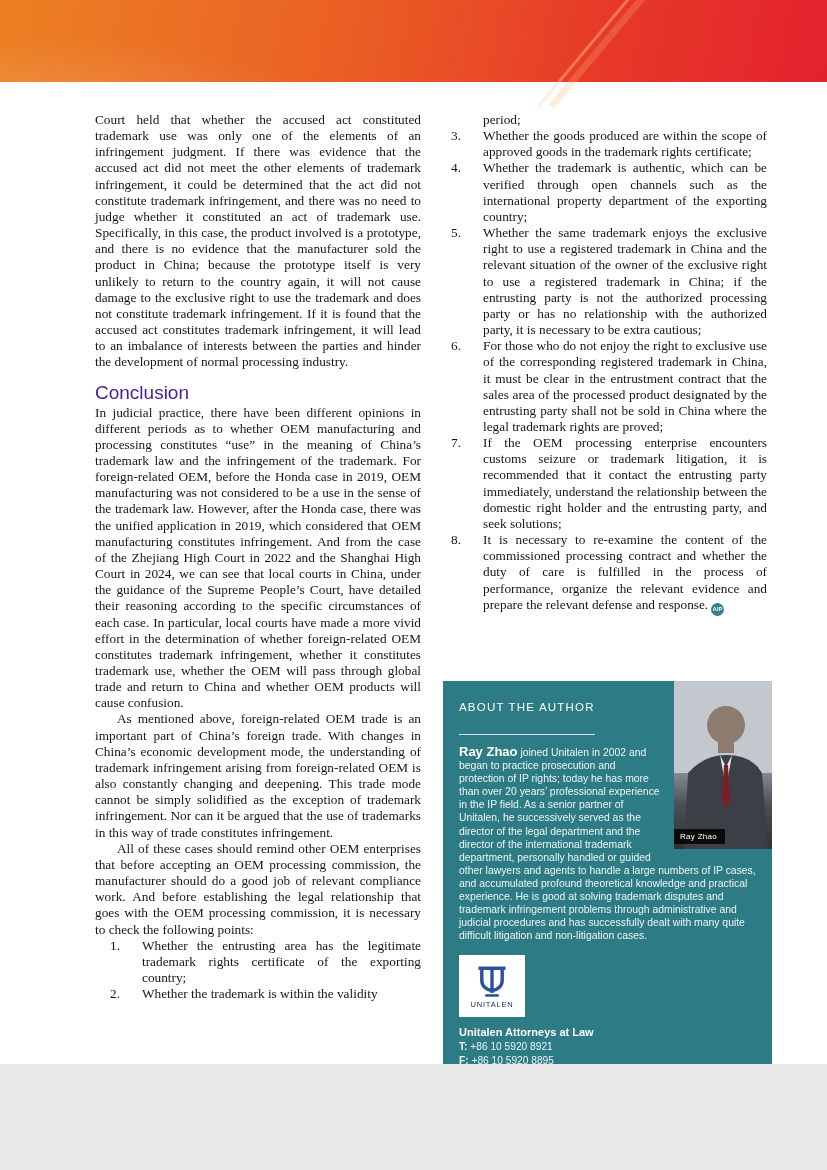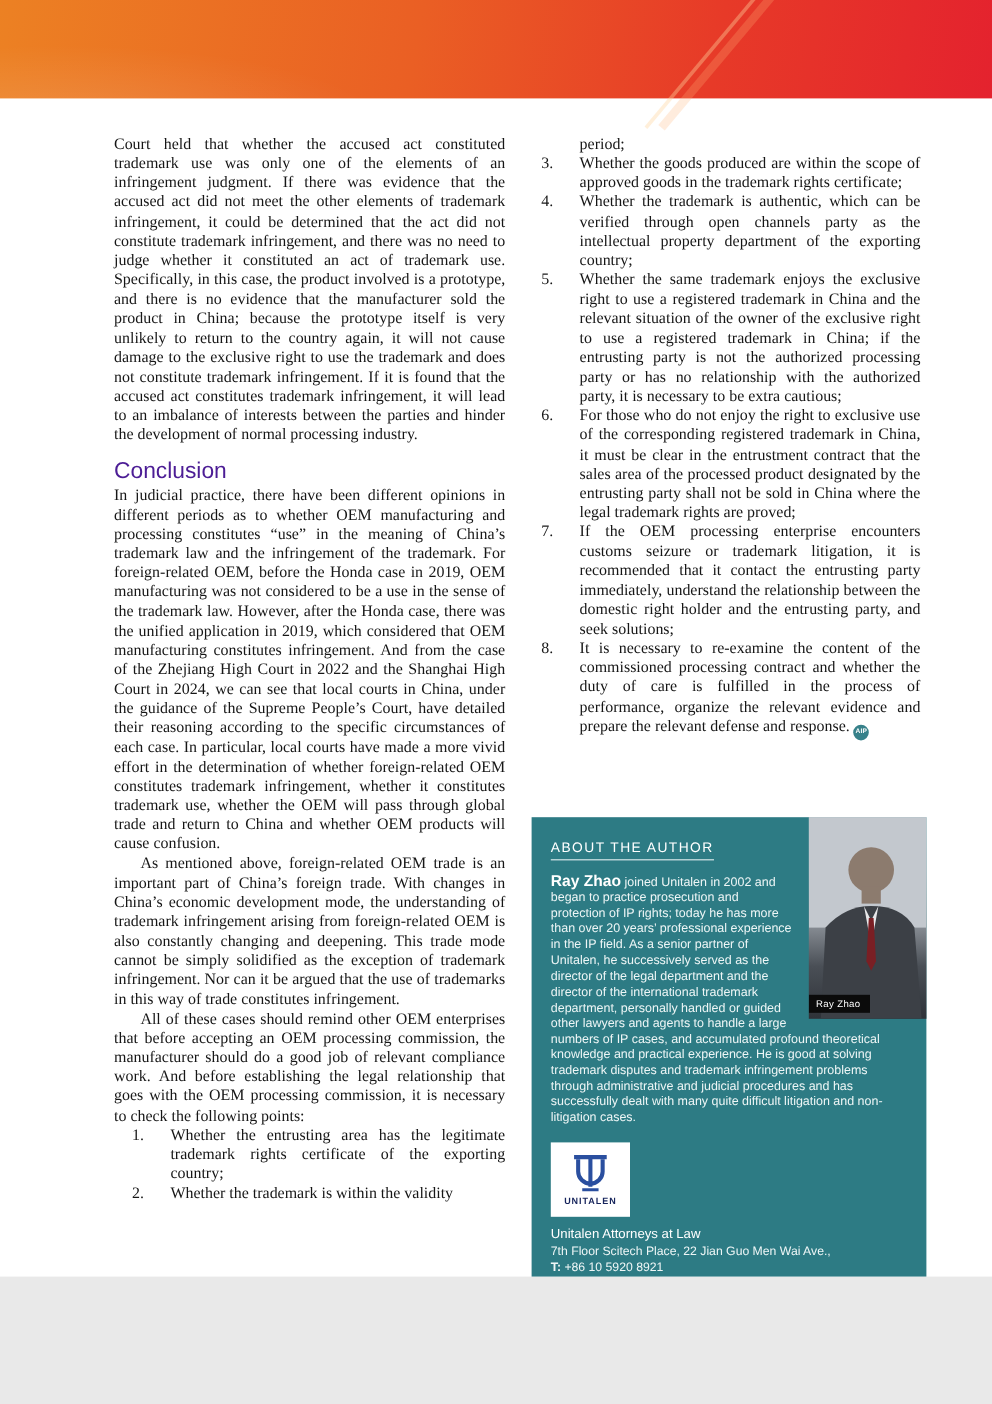--- a/index.html
+++ b/index.html
@@ -60,31 +60,31 @@
     background:linear-gradient(180deg,#cdd1d6 0%,#b6bcc3 28%,#8d939a 52%,#4a4f56 74%,#2e3238 100%);
     overflow:hidden;
   }
   .photo svg { position:absolute; left:0; top:0; }
   .photo-cap {
     position:absolute; left:0; bottom:5px; background:#0b0b0b; color:#ffffff;
     font-size:8px; padding:3px 8px 3px 6px; letter-spacing:.3px;
   }
   .ata-header {
     display:inline-block; font-size:11.5px; letter-spacing:1.2px; color:#ffffff;
-    border-bottom:1px solid #d5e7e8; padding-bottom:3px; margin:0 0 10px 0;
+    border-bottom:1px solid #d5e7e8; padding-bottom:21px; margin:0 0 10px 0;
     font-weight:normal;
   }
   .bio { font-size:10.4px; line-height:13.1px; text-align:left; margin:0; }
   .bio .name { font-size:13px; font-weight:bold; color:#ffffff; }
   .logo-box {
     width:66px; height:62px; background:#ffffff; margin:13px 0 9px 0;
     display:flex; flex-direction:column; align-items:center; justify-content:center;
   }
-  .logo-text { font-size:7.5px; font-weight:bold; color:#17255c; letter-spacing:.8px; margin-top:2px; }
-  .firm-name { font-weight:normal; font-size:11px; color:#ffffff; margin:2px 0 2px 0; }
+  .logo-text { font-size:7.5px; font-weight:normal; color:#17255c; letter-spacing:.8px; margin-top:2px; }
+  .firm-name { font-weight:bold; font-size:11px; color:#ffffff; margin:2px 0 2px 0; }
   .firm-line, .contact-row { font-size:10.2px; line-height:13.6px; }
   .contact-row b { font-weight:bold; }
 
   
   .bottom-band {
     position:absolute; left:0; top:1102px; width:827px; height:68px;
     background:
       radial-gradient(130% 300% at 42% -170%, rgba(255,80,90,.35) 0%, rgba(255,80,90,0) 55%),
       linear-gradient(180deg,#a81c23 0%, #9a161c 60%, #8e1218 100%);
     overflow:hidden;
@@ -138,21 +138,21 @@
       <div class="li">
         <span class="num"></span>
         <span class="txt">period;</span>
       </div>
       <div class="li">
         <span class="num">3.</span>
         <span class="txt">Whether the goods produced are within the scope of approved goods in the trademark rights certificate;</span>
       </div>
       <div class="li">
         <span class="num">4.</span>
-        <span class="txt">Whether the trademark is authentic, which can be verified through open channels party as the intellectual property department of the exporting country;</span>
+        <span class="txt">Whether the trademark is authentic, which can be verified through open channels such as the international property department of the exporting country;</span>
       </div>
       <div class="li">
         <span class="num">5.</span>
         <span class="txt">Whether the same trademark enjoys the exclusive right to use a registered trademark in China and the relevant situation of the owner of the exclusive right to use a registered trademark in China; if the entrusting party is not the authorized processing party or has no relationship with the authorized party, it is necessary to be extra cautious;</span>
       </div>
       <div class="li">
         <span class="num">6.</span>
         <span class="txt">For those who do not enjoy the right to exclusive use of the corresponding registered trademark in China, it must be clear in the entrustment contract that the sales area of the processed product designated by the entrusting party shall not be sold in China where the legal trademark rights are proved;</span>
       </div>
       <div class="li">
@@ -183,21 +183,20 @@
     <div class="logo-box">
       <svg width="34" height="34" viewBox="0 0 40 40">
         <path d="M8,7 V19 a12,12 0 0 0 24,0 V7" fill="none" stroke="#2a4f9f" stroke-width="4"></path>
         <line x1="4" y1="5" x2="36" y2="5" stroke="#2a4f9f" stroke-width="4"></line>
         <line x1="20" y1="5" x2="20" y2="34" stroke="#2a4f9f" stroke-width="4"></line>
         <line x1="12" y1="37" x2="28" y2="37" stroke="#2a4f9f" stroke-width="3"></line>
       </svg>
       <div class="logo-text">UNITALEN</div>
     </div>
     <div class="firm-name">Unitalen Attorneys at Law</div>
-    <div class="firm-line">7th Floor Scitech Place, 22 Jian Guo Men Wai Ave.,</div>
     <div class="contact-row"><b>T:</b> <span>+86 10 5920 8921</span></div>
     <div class="contact-row"><b>F:</b> <span>+86 10 5920 8895</span></div>
     <div class="contact-row"><b>E:</b> <span>lei.zhao@unitalen.com</span></div>
     <div class="contact-row"><b>W:</b> <span>www.unitalen.com</span></div>
   </div>
 
   <div class="bottom-band">
     <div class="swoosh"></div>
   </div>
   <div class="footer-left">AUGUST 2024</div>

